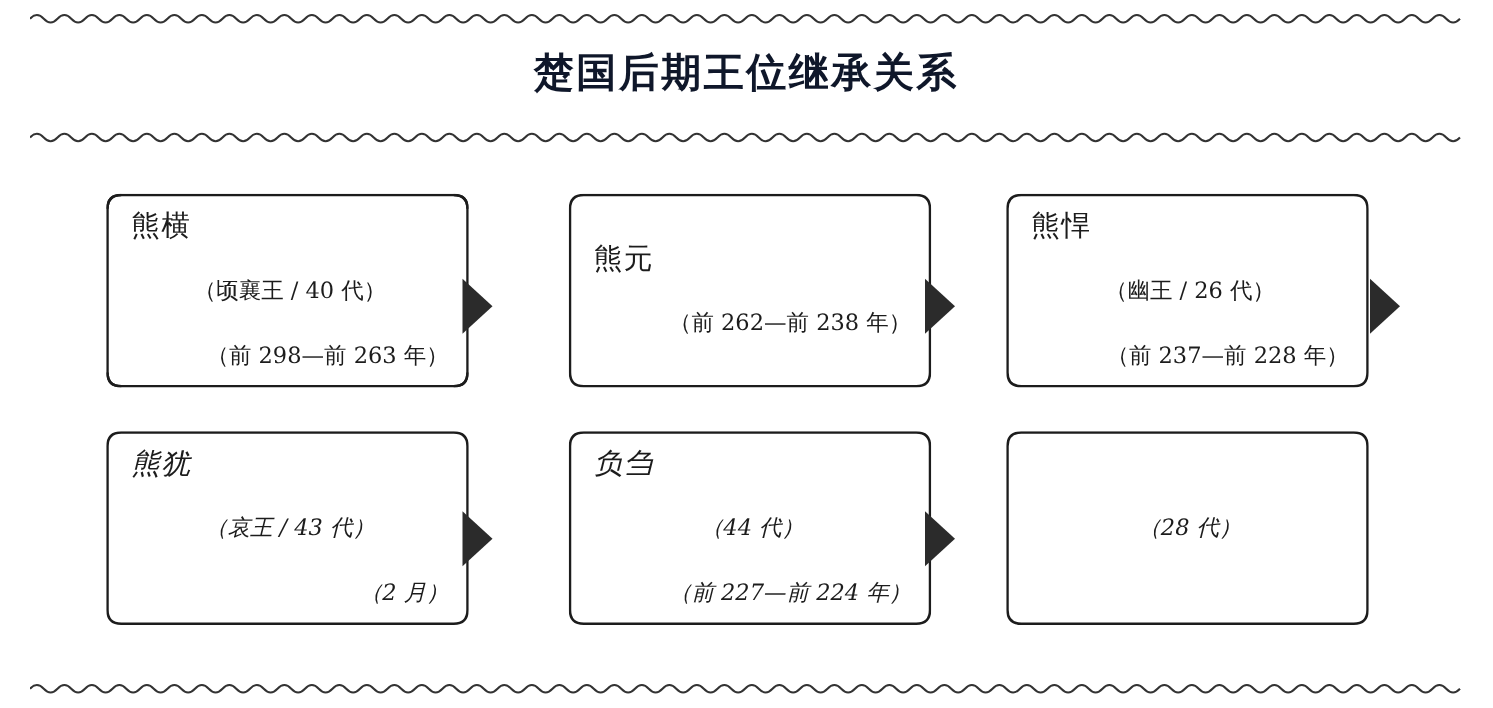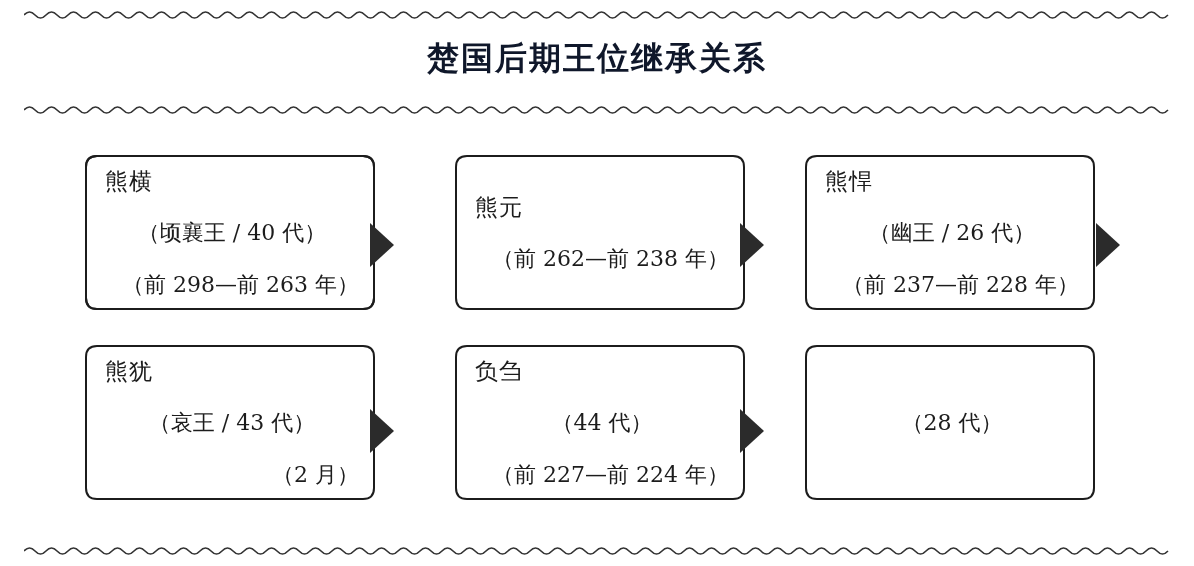--- a/index.html
+++ b/index.html
@@ -73,40 +73,40 @@
     display: flex;
     flex-direction: column;
     justify-content: center;
     padding: 0 16px 0 20px;
     box-sizing: border-box;
     gap: 12px;
   }
 
   .node .line {
     font-family: "DejaVu Serif", "Liberation Serif", serif;
-    font-size: 22px;
+    font-size: 18px;
     line-height: 40px;
     color: #1c1c1c;
     white-space: nowrap;
   }
   .node .line.name   { text-align: left;   font-size: 23px; letter-spacing: 1px; }
   .node .line.title  { text-align: center; }
   .node .line.reign  { text-align: right; }
 
   
   .arrow {
     position: absolute;
     width: 26px;
     height: 46px;
   }
   .arrow svg { display: block; width: 100%; height: 100%; }
 
   
   .r1 { top: 155px; }
-  .r2 { top: 345px; }
+  .r2 { top: 345px; font-style: italic; }
   .c1 { left: 85px; }
   .c2 { left: 455px; }
   .c3 { left: 805px; }
 
   .arrow.r1 { top: 222px; }
   .arrow.r2 { top: 408px; }
   .arrow.a1 { left: 369px; }
   .arrow.a2 { left: 739px; }
 </style>
 </head>

